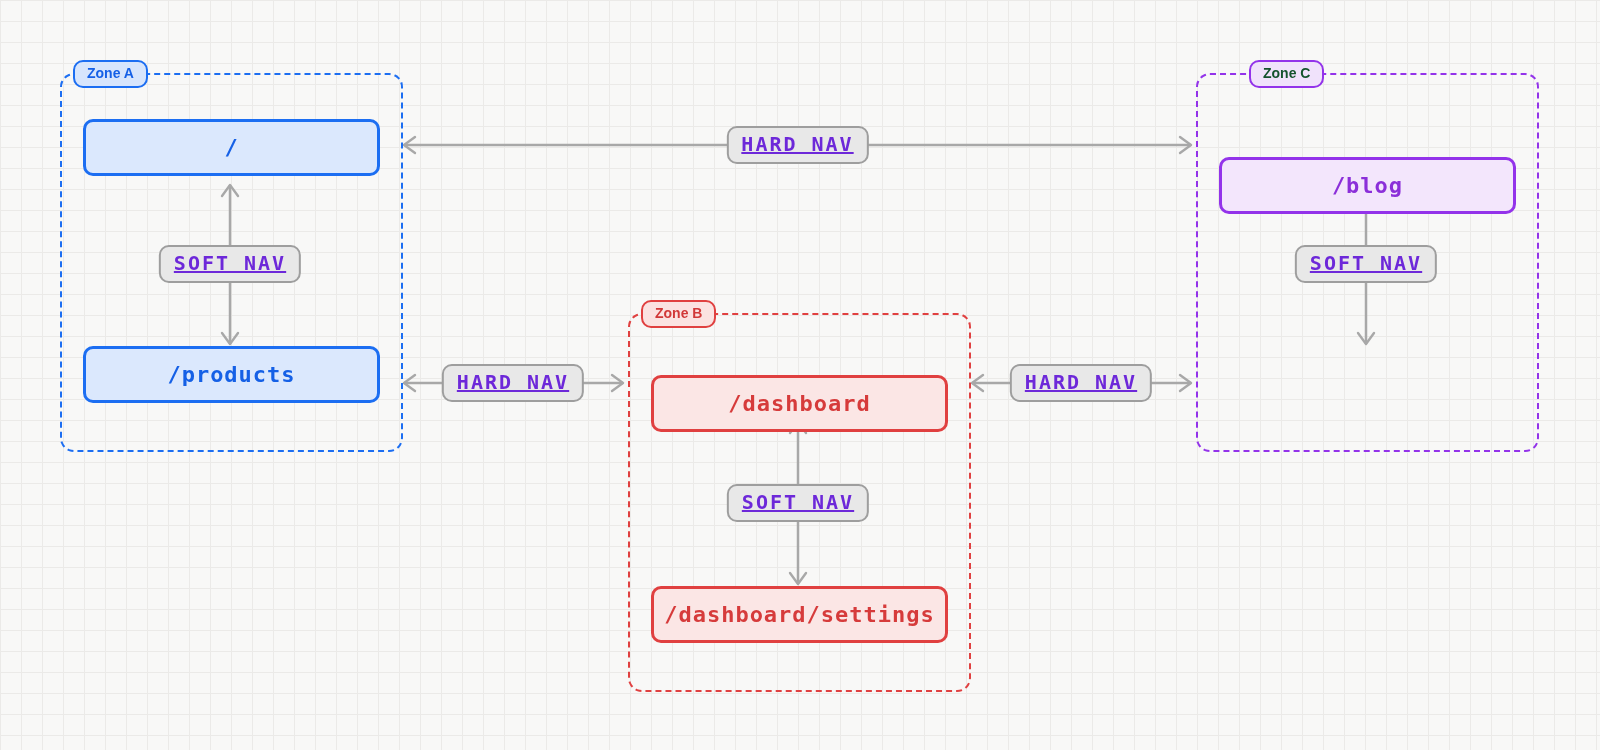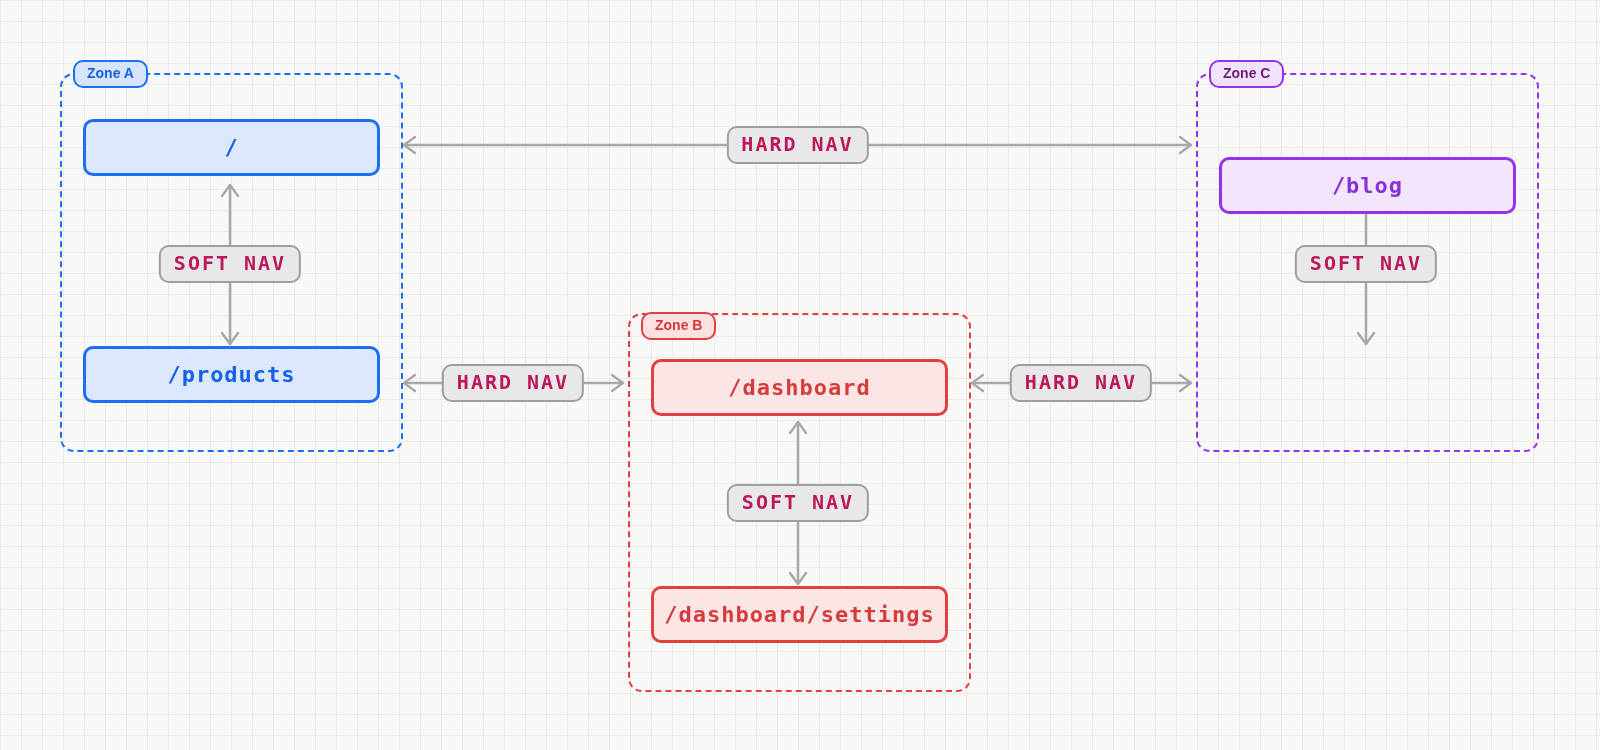--- a/index.html
+++ b/index.html
@@ -41,59 +41,60 @@
     padding: 3px 12px 4px 12px;
     border: 2.5px solid;
     border-radius: 10px;
     font-family: "Liberation Sans", sans-serif;
     font-size: 14px;
     font-weight: 600;
     line-height: 1.2;
     white-space: nowrap;
   }
   .zone-a .zone-tag { background: #d7e5fc; border-color: #1c6ef2; color: #1560e6; }
-  .zone-b .zone-tag { background: #fbe2e1; border-color: #e04040; color: #d13838; margin-top: 12px; }
-  .zone-c .zone-tag { background: #f0e2fb; border-color: #9333ea; color: #701a75; }
+  .zone-b .zone-tag { background: #fbe2e1; border-color: #e04040; color: #d13838; }
+  .zone-c .zone-tag { background: #f0e2fb; border-color: #9333ea; color: #14532d; margin-left: 40px; }
 
   .node {
     position: absolute;
     left: 21px;
     width: 297px;
     height: 57px;
     border: 3px solid;
     border-radius: 10px;
     display: flex;
     align-items: center;
     justify-content: center;
     font-size: 22px;
     font-weight: bold;
     letter-spacing: 1px;
     white-space: nowrap;
     box-sizing: border-box;
   }
   .node.row-1 { top: 44px; }
   .node.row-2 { top: 271px; }
-  .zone-b .node.row-1 { top: 44px; }
+  .zone-b .node.row-1 { top: 60px; }
   .zone-a .node { background: #dbe8fd; border-color: #1c6ef2; color: #1560e6; }
   .zone-b .node { background: #fbe6e5; border-color: #e04040; color: #d63b3b; }
   .zone-c .node { background: #f3e6fc; border-color: #9333ea; color: #8b2fd9; margin-top: 38px; }
 
   .nav-pill {
     position: absolute;
     transform: translate(-50%, -50%);
     background: #e8e8e8;
     border: 2.5px solid #9e9e9e;
     border-radius: 10px;
-    color: #be185d;
+    color: #6d28d9;
     font-size: 20px;
     font-weight: bold;
     letter-spacing: 2px;
     padding: 4px 13px 5px 13px;
     line-height: 1.25;
     white-space: nowrap;
+    text-decoration: underline;
   }
 </style>
 </head>
 <body>
 
 <div class="canvas">
 
   <svg class="arrow-layer" viewBox="0 0 1600 750" xmlns="http://www.w3.org/2000/svg">
     <defs>
       <marker id="head" markerWidth="26" markerHeight="26" refX="14" refY="11" orient="auto" markerUnits="userSpaceOnUse">

